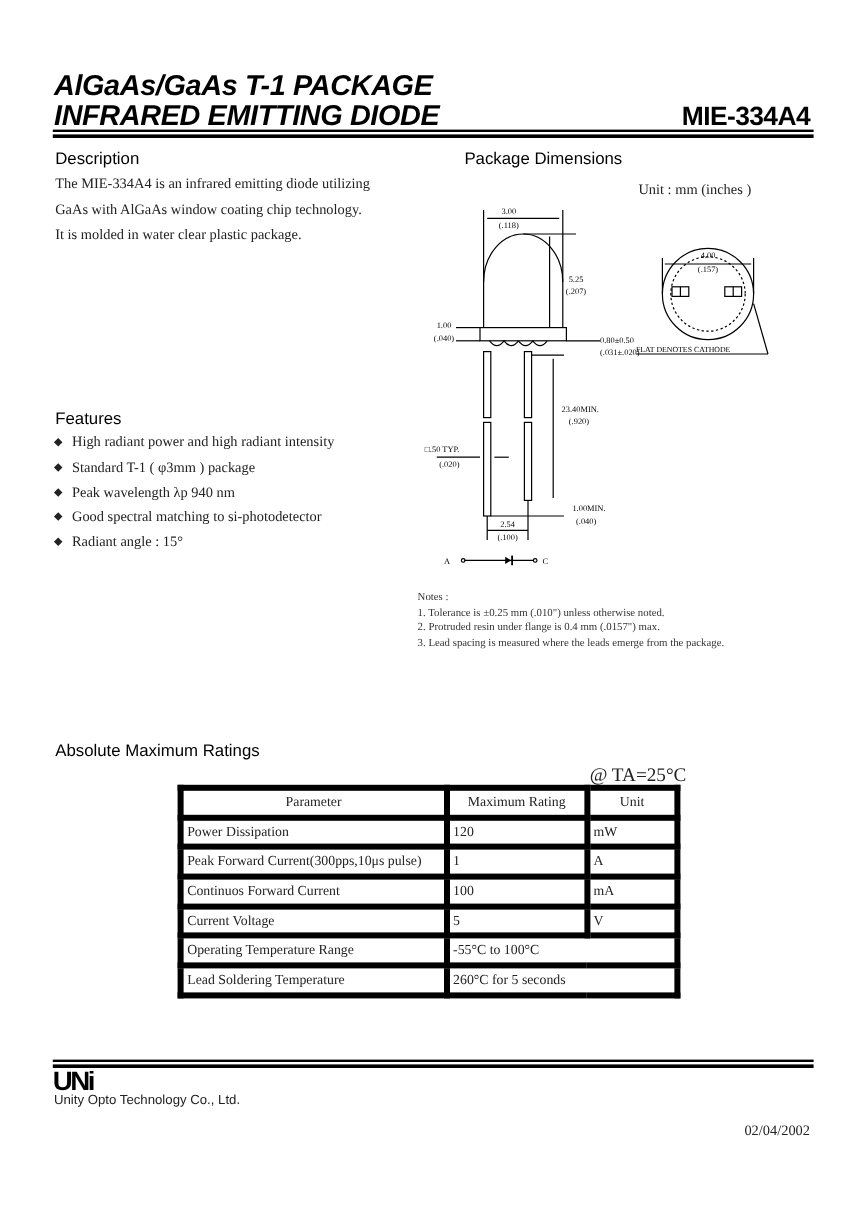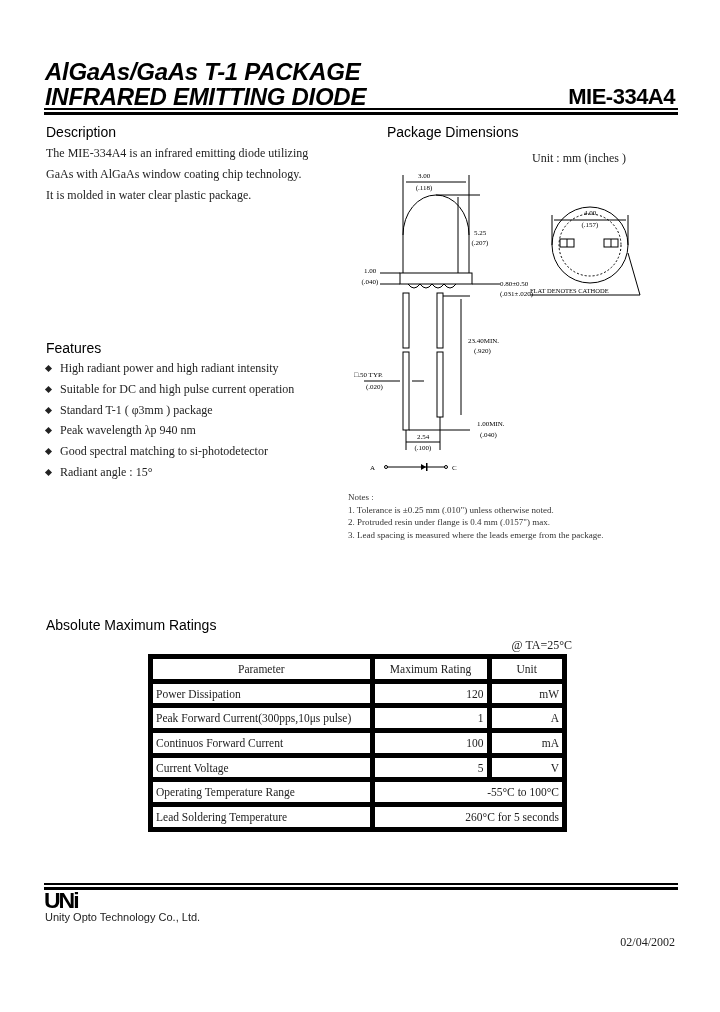--- a/index.html
+++ b/index.html
@@ -9,25 +9,25 @@
   .part-no { font-family:"Liberation Sans", sans-serif; font-weight:bold; font-size:22px; line-height:24px; letter-spacing:-0.5px; }
   .rule-thin { position:absolute; left:44px; width:634px; height:2px; background:#000; }
   .rule-thick { position:absolute; left:44px; width:634px; height:3px; background:#000; }
   .section-h { font-family:"Liberation Sans", sans-serif; font-weight:normal; font-size:14px; line-height:16px; white-space:nowrap; }
   .body-text { font-family:"Liberation Serif", serif; font-size:12px; line-height:21px; color:#222; white-space:nowrap; }
   .feat-list { list-style:none; margin:0; padding:0; }
   .feat-list li { position:relative; padding-left:14px; font-size:12px; line-height:20.8px; color:#222; white-space:nowrap; font-family:"Liberation Serif", serif; }
   .feat-list li .bullet { position:absolute; left:0; top:8px; width:5px; height:5px; background:#222; transform:rotate(45deg); }
   .unit-label { font-family:"Liberation Serif", serif; font-size:12px; color:#222; white-space:nowrap; }
   .notes { font-family:"Liberation Serif", serif; font-size:9px; line-height:12.5px; color:#333; white-space:nowrap; }
-  .tcond { font-family:"Liberation Serif", serif; font-size:12px; color:#222; white-space:nowrap; }
+  .tcond { font-family:"Liberation Serif", serif; font-size:16px; color:#222; white-space:nowrap; }
   table.ratings { position:absolute; left:148px; top:654px; width:419px; border-collapse:collapse; font-family:"Liberation Serif", serif; font-size:11.5px; color:#222; }
   table.ratings td, table.ratings th { border:5px solid #000000; height:19.7px; padding:0 3px; font-weight:normal; white-space:nowrap; }
   table.ratings th { text-align:center; }
-  table.ratings td.c { text-align:right; }
+  table.ratings td.c { text-align:left; }
   table.ratings .col-param { width:215px; }
   table.ratings .col-rate { width:113px; border-left:2px solid #000; }
   table.ratings .col-unit { width:77px; }
   .logo { font-family:"Liberation Sans", sans-serif; font-weight:bold; font-size:22px; letter-spacing:-2px; line-height:20px; transform:scaleX(1.05); transform-origin:left; }
   .company { font-family:"Liberation Sans", sans-serif; font-size:11px; color:#222; white-space:nowrap; }
   .date { font-family:"Liberation Serif", serif; font-size:12px; color:#222; white-space:nowrap; }
   svg text { font-family:"Liberation Serif", serif; }
 </style>
 </head>
 <body>
@@ -41,21 +41,20 @@
 <div class="abs section-h" style="left:46px; top:124px;">Description</div>
 <div class="abs" style="left:46px; top:143px;">
   <div class="body-text">The MIE-334A4 is an infrared emitting diode utilizing</div>
   <div class="body-text">GaAs with AlGaAs window coating chip technology.</div>
   <div class="body-text">It is molded in water clear plastic package.</div>
 </div>
 
 <div class="abs section-h" style="left:46px; top:340px;">Features</div>
 <ul class="abs feat-list" style="left:46px; top:358px;">
   <li><span class="bullet"></span><span>High radiant power and high radiant intensity</span></li>
-  <li><span class="bullet"></span><span>Suitable for DC and high pulse current operation</span></li>
   <li><span class="bullet"></span><span>Standard T-1 ( φ3mm ) package</span></li>
   <li><span class="bullet"></span><span>Peak wavelength λp   940 nm</span></li>
   <li><span class="bullet"></span><span>Good spectral matching to si-photodetector</span></li>
   <li><span class="bullet"></span><span>Radiant angle :   15°</span></li>
 </ul>
 
 <div class="abs section-h" style="left:387px; top:124px;">Package Dimensions</div>
 <div class="abs unit-label" style="left:532px; top:151px;">Unit : mm (inches )</div>
 
 <svg class="abs" style="left:340px; top:165px;" width="320" height="310" viewBox="0 0 320 310">

